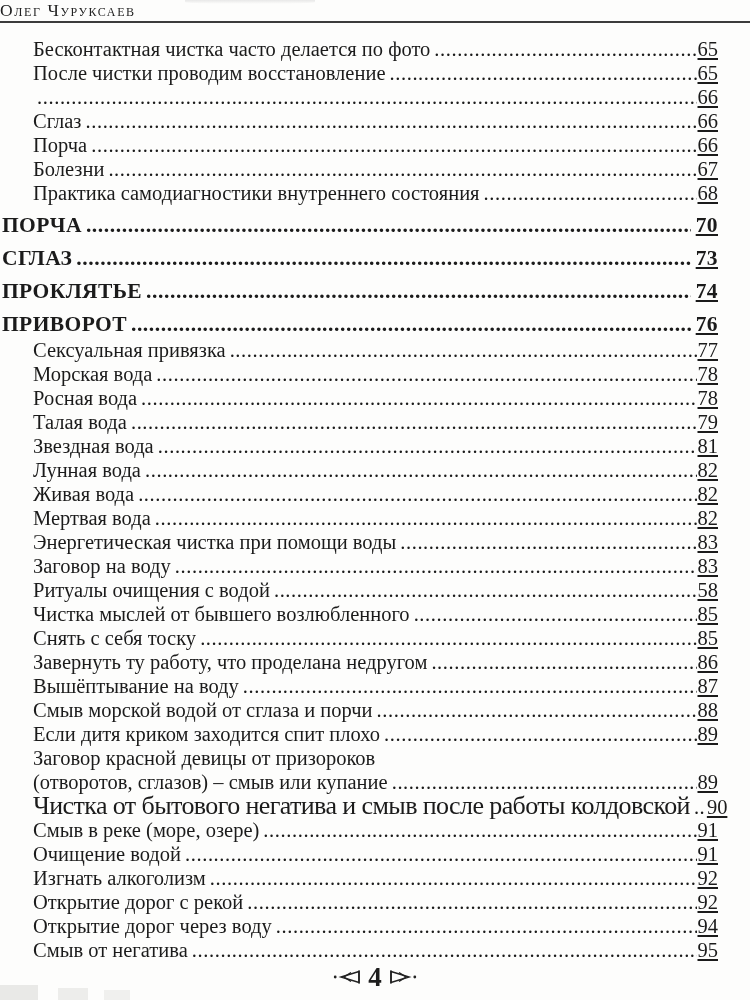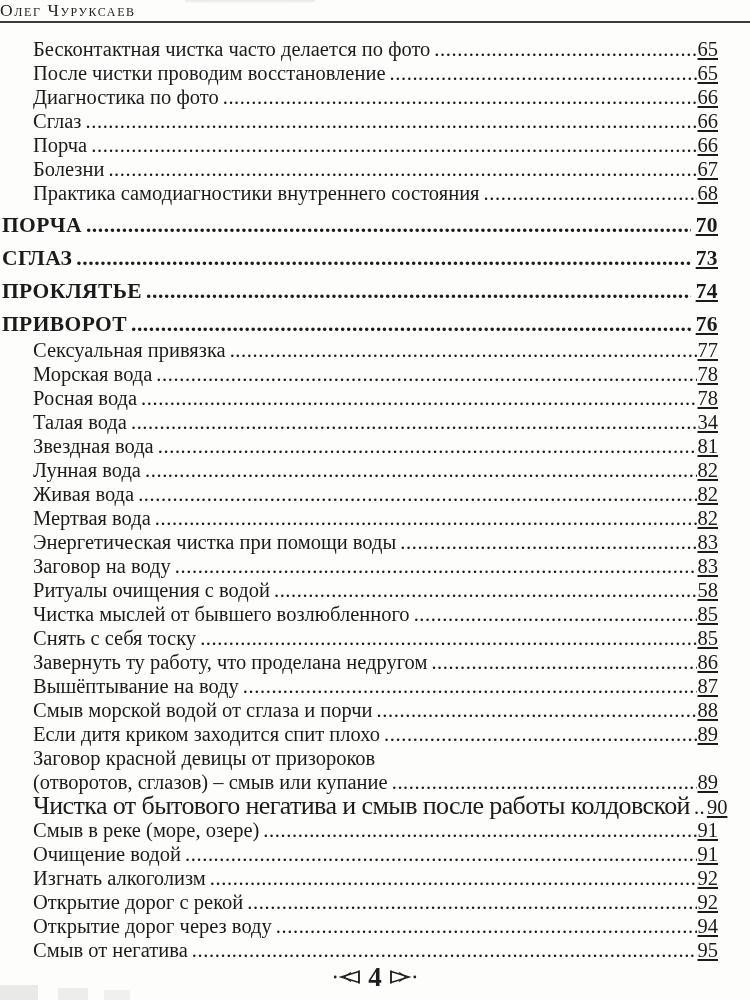--- a/index.html
+++ b/index.html
@@ -113,21 +113,20 @@
         <span class="label">Бесконтактная чистка часто делается по фото</span>
         <span class="leader"></span>
         <span class="page-num">65</span>
       </div>
       <div class="row sub">
         <span class="label">После чистки проводим восстановление</span>
         <span class="leader"></span>
         <span class="page-num">65</span>
       </div>
       <div class="row sub">
-        <span class="label">Диагностика по фото</span>
         <span class="leader"></span>
         <span class="page-num">66</span>
       </div>
       <div class="row sub">
         <span class="label">Сглаз</span>
         <span class="leader"></span>
         <span class="page-num">66</span>
       </div>
       <div class="row sub">
         <span class="label">Порча</span>
@@ -175,21 +174,21 @@
         <span class="page-num">78</span>
       </div>
       <div class="row sub">
         <span class="label">Росная вода</span>
         <span class="leader"></span>
         <span class="page-num">78</span>
       </div>
       <div class="row sub">
         <span class="label">Талая вода</span>
         <span class="leader"></span>
-        <span class="page-num">34</span>
+        <span class="page-num">79</span>
       </div>
       <div class="row sub">
         <span class="label">Звездная вода</span>
         <span class="leader"></span>
         <span class="page-num">81</span>
       </div>
       <div class="row sub">
         <span class="label">Лунная вода</span>
         <span class="leader"></span>
         <span class="page-num">82</span>

